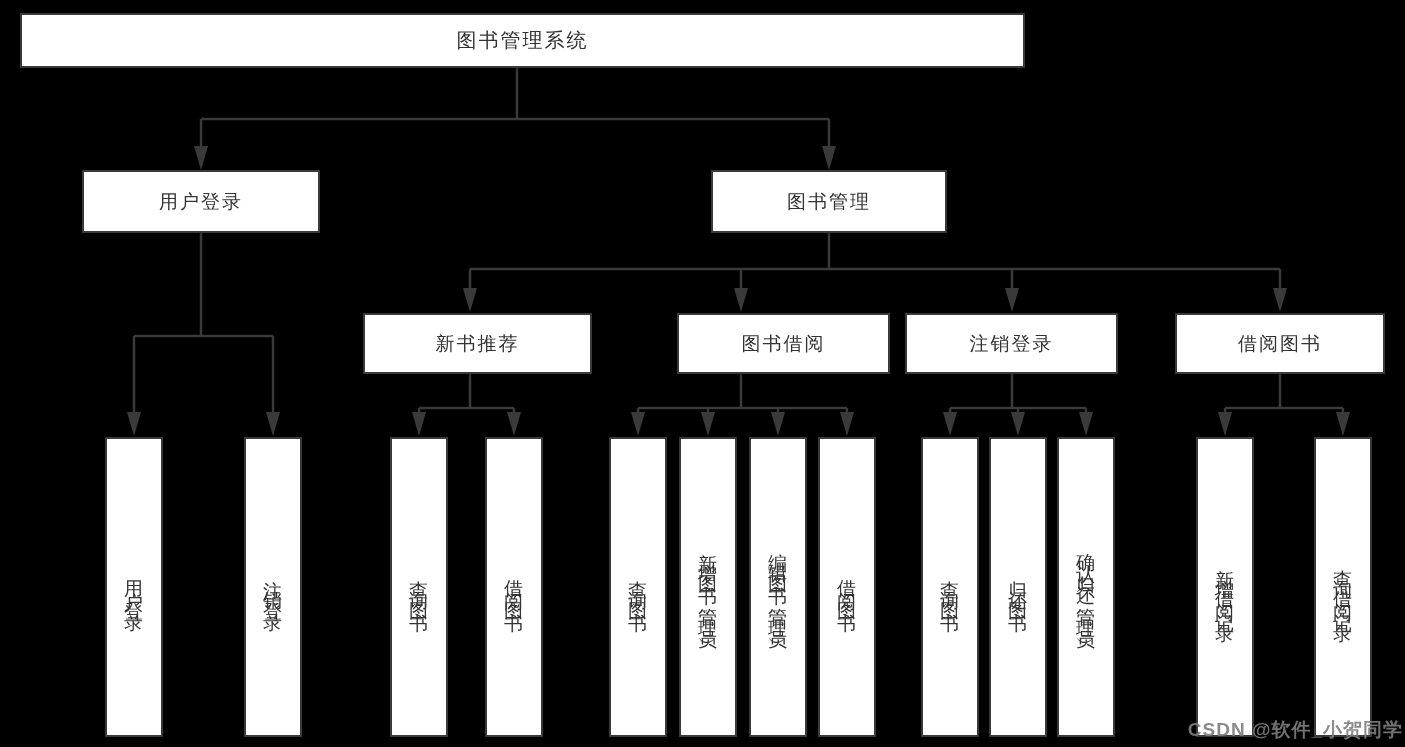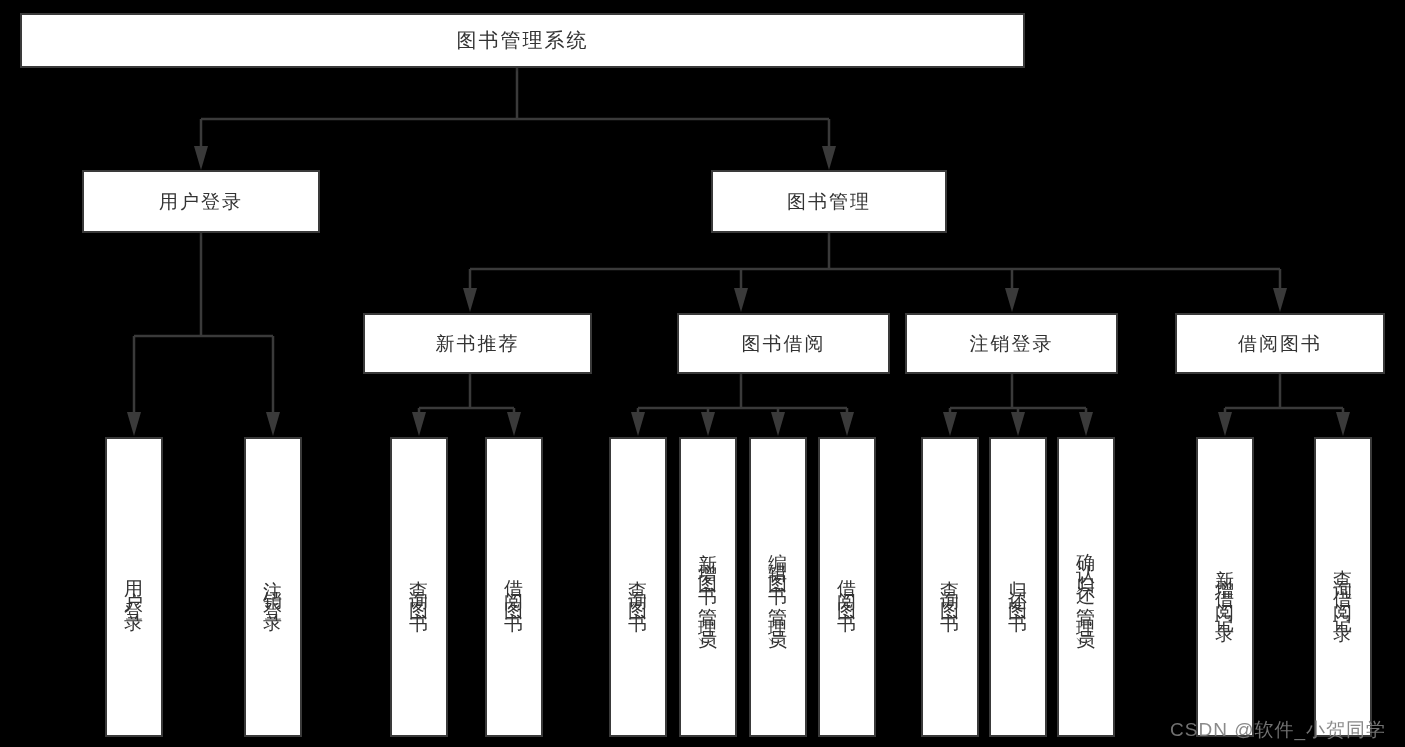--- a/index.html
+++ b/index.html
@@ -46,27 +46,28 @@
     font-size: 19px;
   }
   .leaf span {
     writing-mode: vertical-rl;
     letter-spacing: 11px;
     line-height: 1;
     white-space: nowrap;
   }
   .watermark {
     position: absolute;
-    right: 19px;
+    right: 2px;
     bottom: 4px;
     font-size: 19px;
     color: rgba(125,125,125,0.9);
     letter-spacing: 1px;
     z-index: 5;
     white-space: nowrap;
+    font-weight: bold;
   }
 </style>
 </head>
 <body>
 
 <div class="canvas">
 
   <svg class="connectors" viewBox="0 0 1405 747" xmlns="http://www.w3.org/2000/svg">
     <g stroke="#3a3a3a" stroke-width="2.5" fill="none">
       <path d="M517 68 V119 M201 119 H829 M201 119 V150 M829 119 V150"></path>

